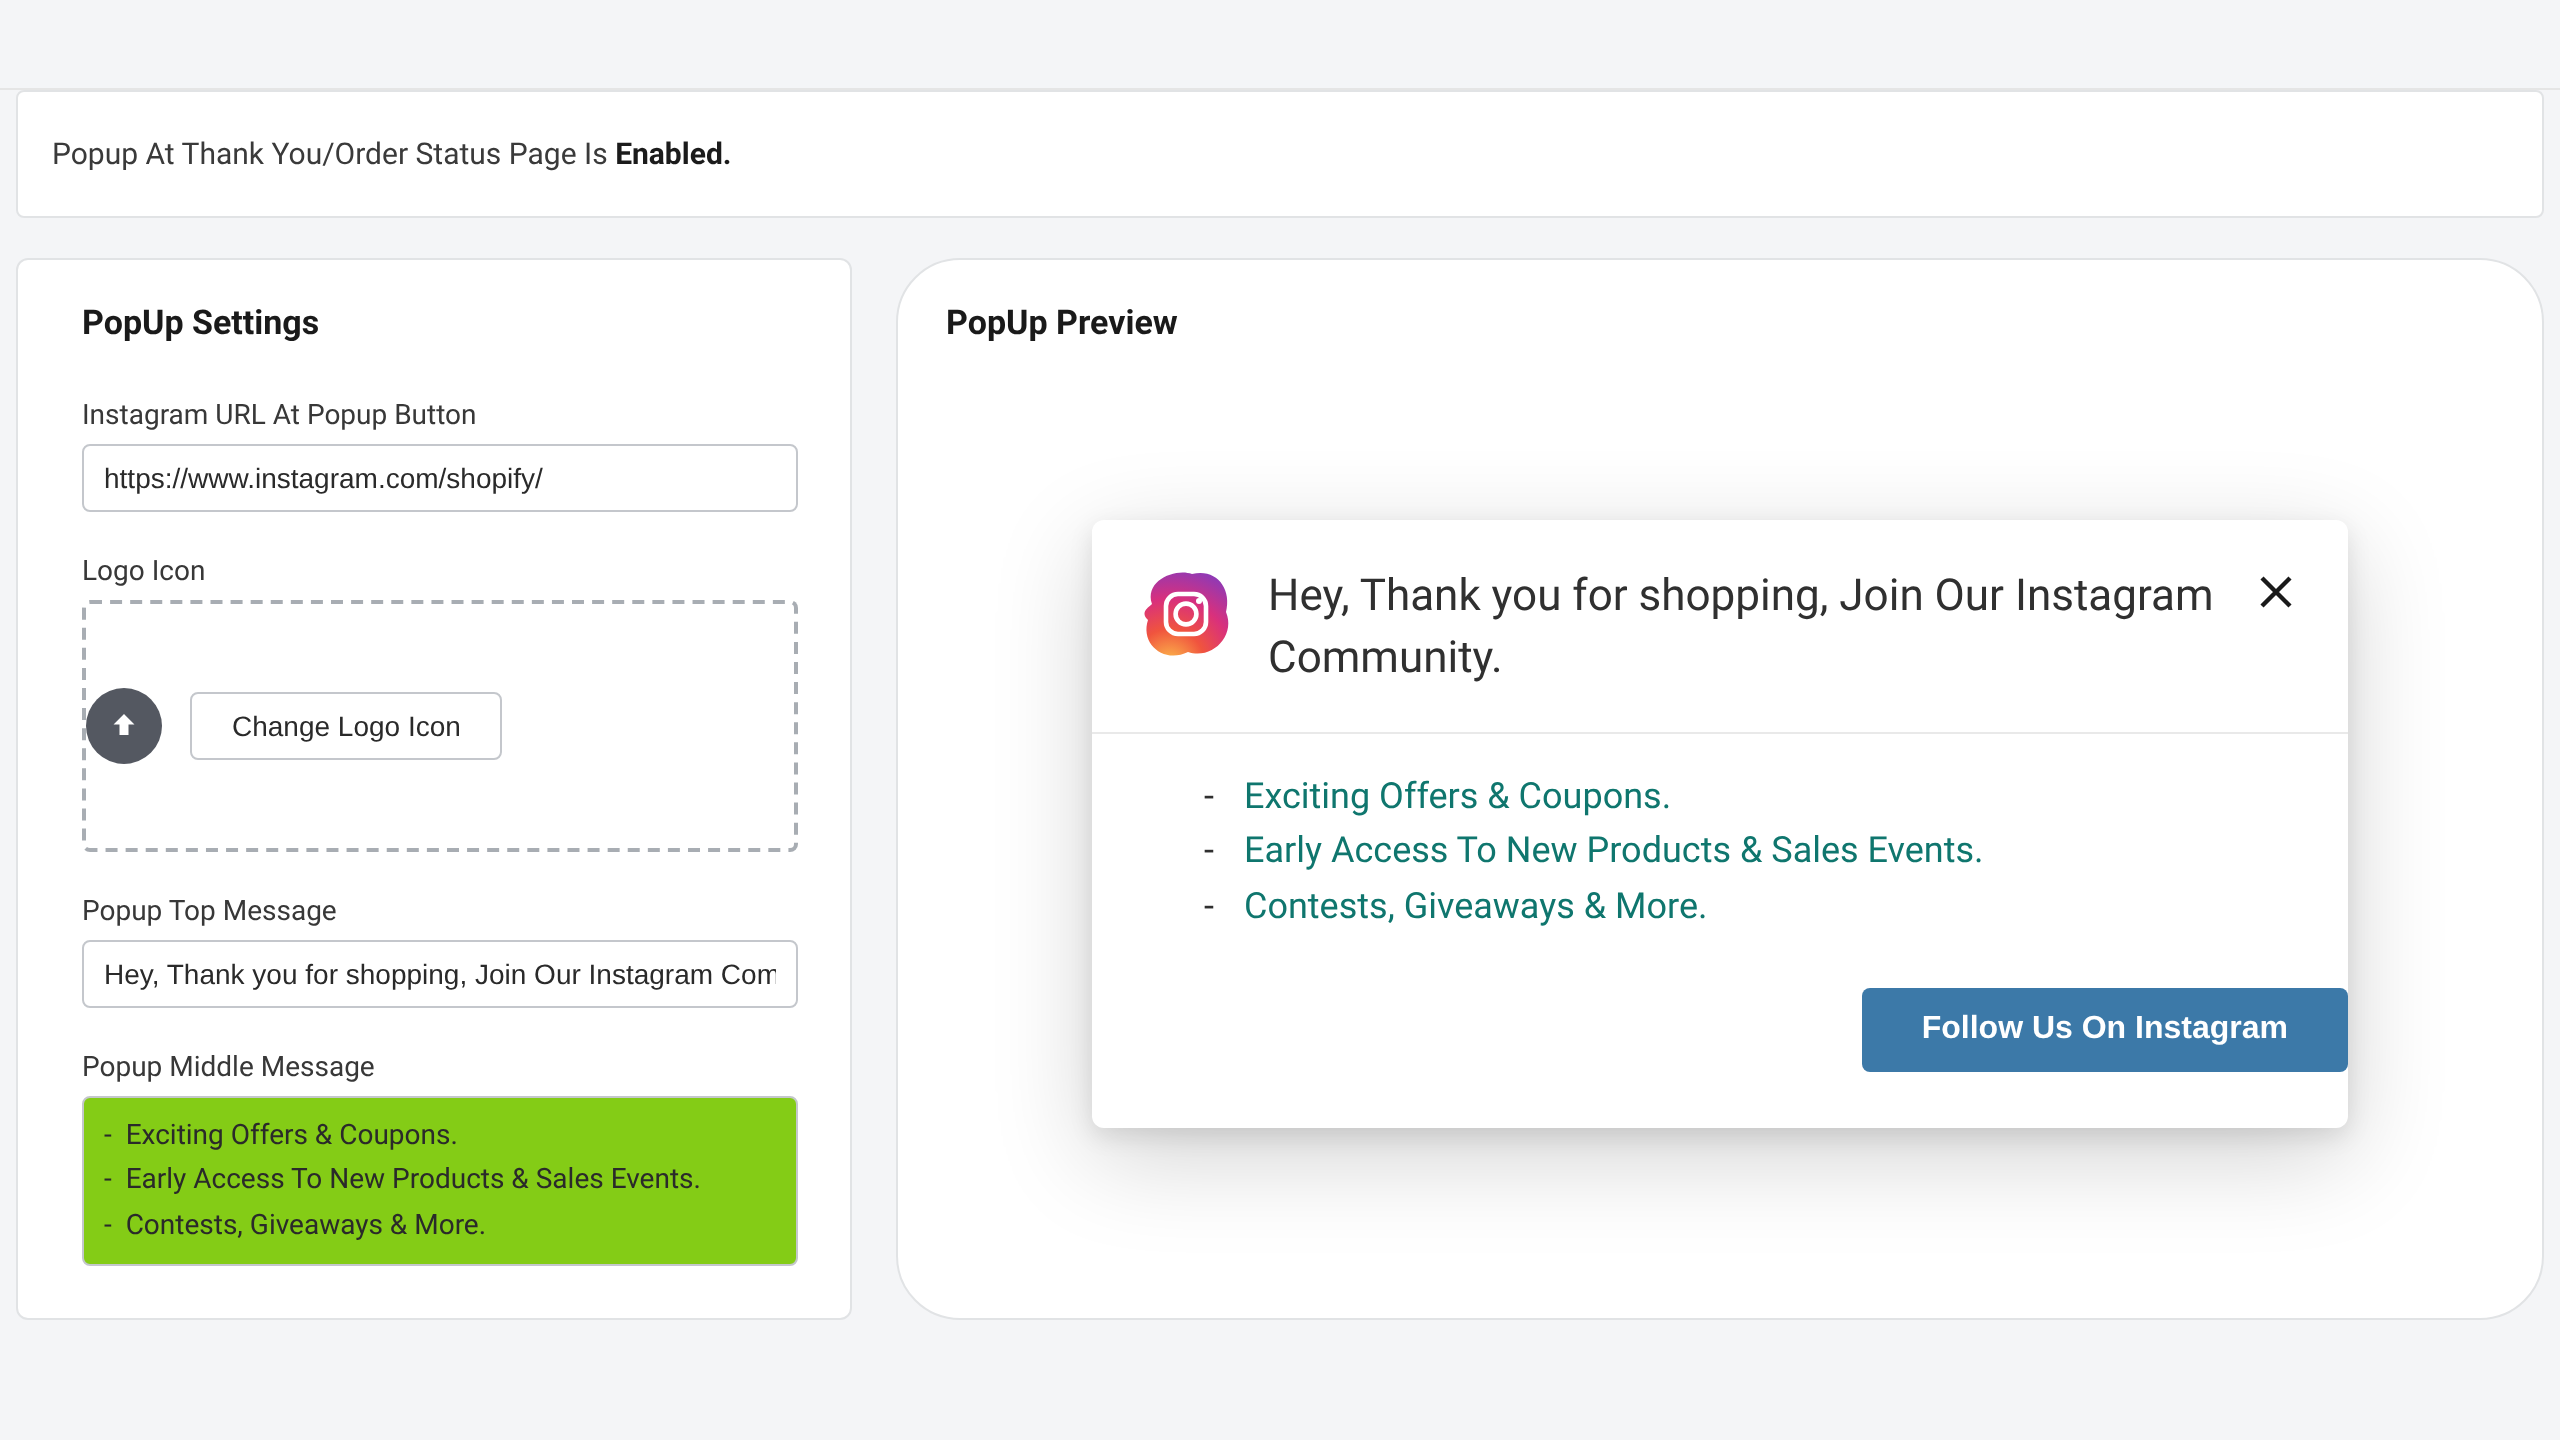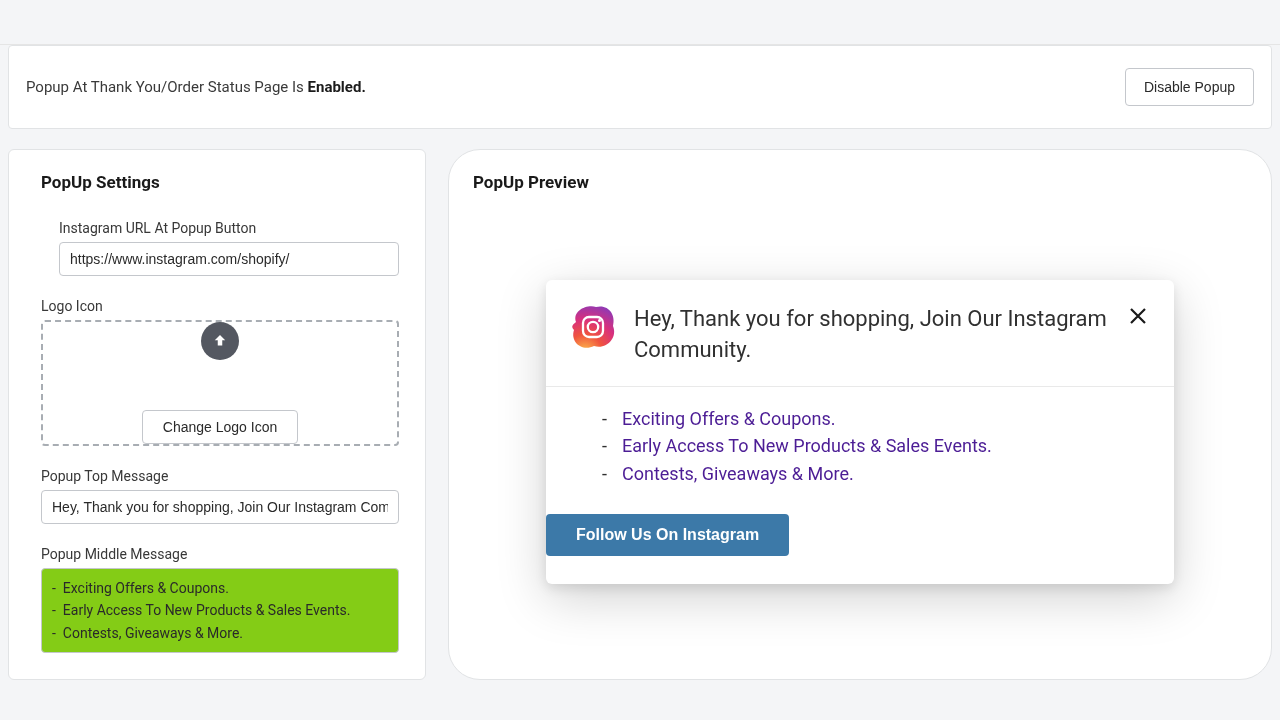--- a/index.html
+++ b/index.html
@@ -62,21 +62,20 @@
     min-height: 490px;
     border-radius: 32px;
   }
   .card h2 {
     font-size: 17px;
     font-weight: 700;
     color: #1a1a1a;
     margin-bottom: 28px;
   }
   .field {
-    margin-left: 18px;
     margin-right: 2px;
   }
   .field-label {
     font-size: 14px;
     color: #383838;
     margin-bottom: 6px;
     display: block;
   }
   .text-input {
     width: 100%;
@@ -95,23 +94,23 @@
   }
   .field + .field, .field-group + .field, .field + .field-group, .field-group + .field-group {
     margin-top: 22px;
   }
   .dropzone {
     border: 2px dashed #a8adb3;
     border-radius: 4px;
     height: 126px;
     margin-top: 6px;
     display: flex;
-    flex-direction: column;
+    flex-direction: row;
     align-items: center;
-    justify-content: space-between;
+    justify-content: flex-start;
     gap: 14px;
     margin-left: 0;
   }
   .upload-circle {
     width: 38px; height: 38px;
     border-radius: 50%;
     background: #545861;
     display: flex; align-items: center; justify-content: center;
   }
   .upload-circle svg { width: 18px; height: 18px; fill: #fff; }
@@ -170,34 +169,34 @@
   }
   .close-x svg { width: 100%; height: 100%; stroke: #1a1a1a; stroke-width: 2.2; }
   .popup-body {
     padding: 18px 32px 14px 56px;
   }
   .bullet-list {
     list-style: none;
   }
   .bullet-list li {
     font-size: 18px;
-    color: #4c1d95;
+    color: #0f766e;
     line-height: 1.55;
     position: relative;
     padding-left: 20px;
   }
   .bullet-list li::before {
     content: "-";
     position: absolute;
     left: 0;
     color: #2f2f2f;
   }
   .popup-footer {
     display: flex;
-    justify-content: flex-start;
+    justify-content: flex-end;
     padding: 12px 0 28px 0;
   }
   .follow-btn {
     background: #3c79a8;
     color: #fff;
     border: none;
     border-radius: 4px;
     padding: 12px 30px;
     font-size: 16px;
     font-weight: 700;
@@ -206,21 +205,20 @@
 </style>
 </head>
 <body>
 
 <div class="top-divider"></div>
 
 <div class="status-bar">
   <div class="status-text">
     <span>Popup At Thank You/Order Status Page Is </span><strong>Enabled.</strong>
   </div>
-  <button class="btn-outline">Disable Popup</button>
 </div>
 
 <div class="main">
   <div class="card settings-card">
     <h2>PopUp Settings</h2>
 
     <div class="field">
       <label class="field-label">Instagram URL At Popup Button</label>
       <input type="text" class="text-input" value="https://www.instagram.com/shopify/" style="">
     </div>

